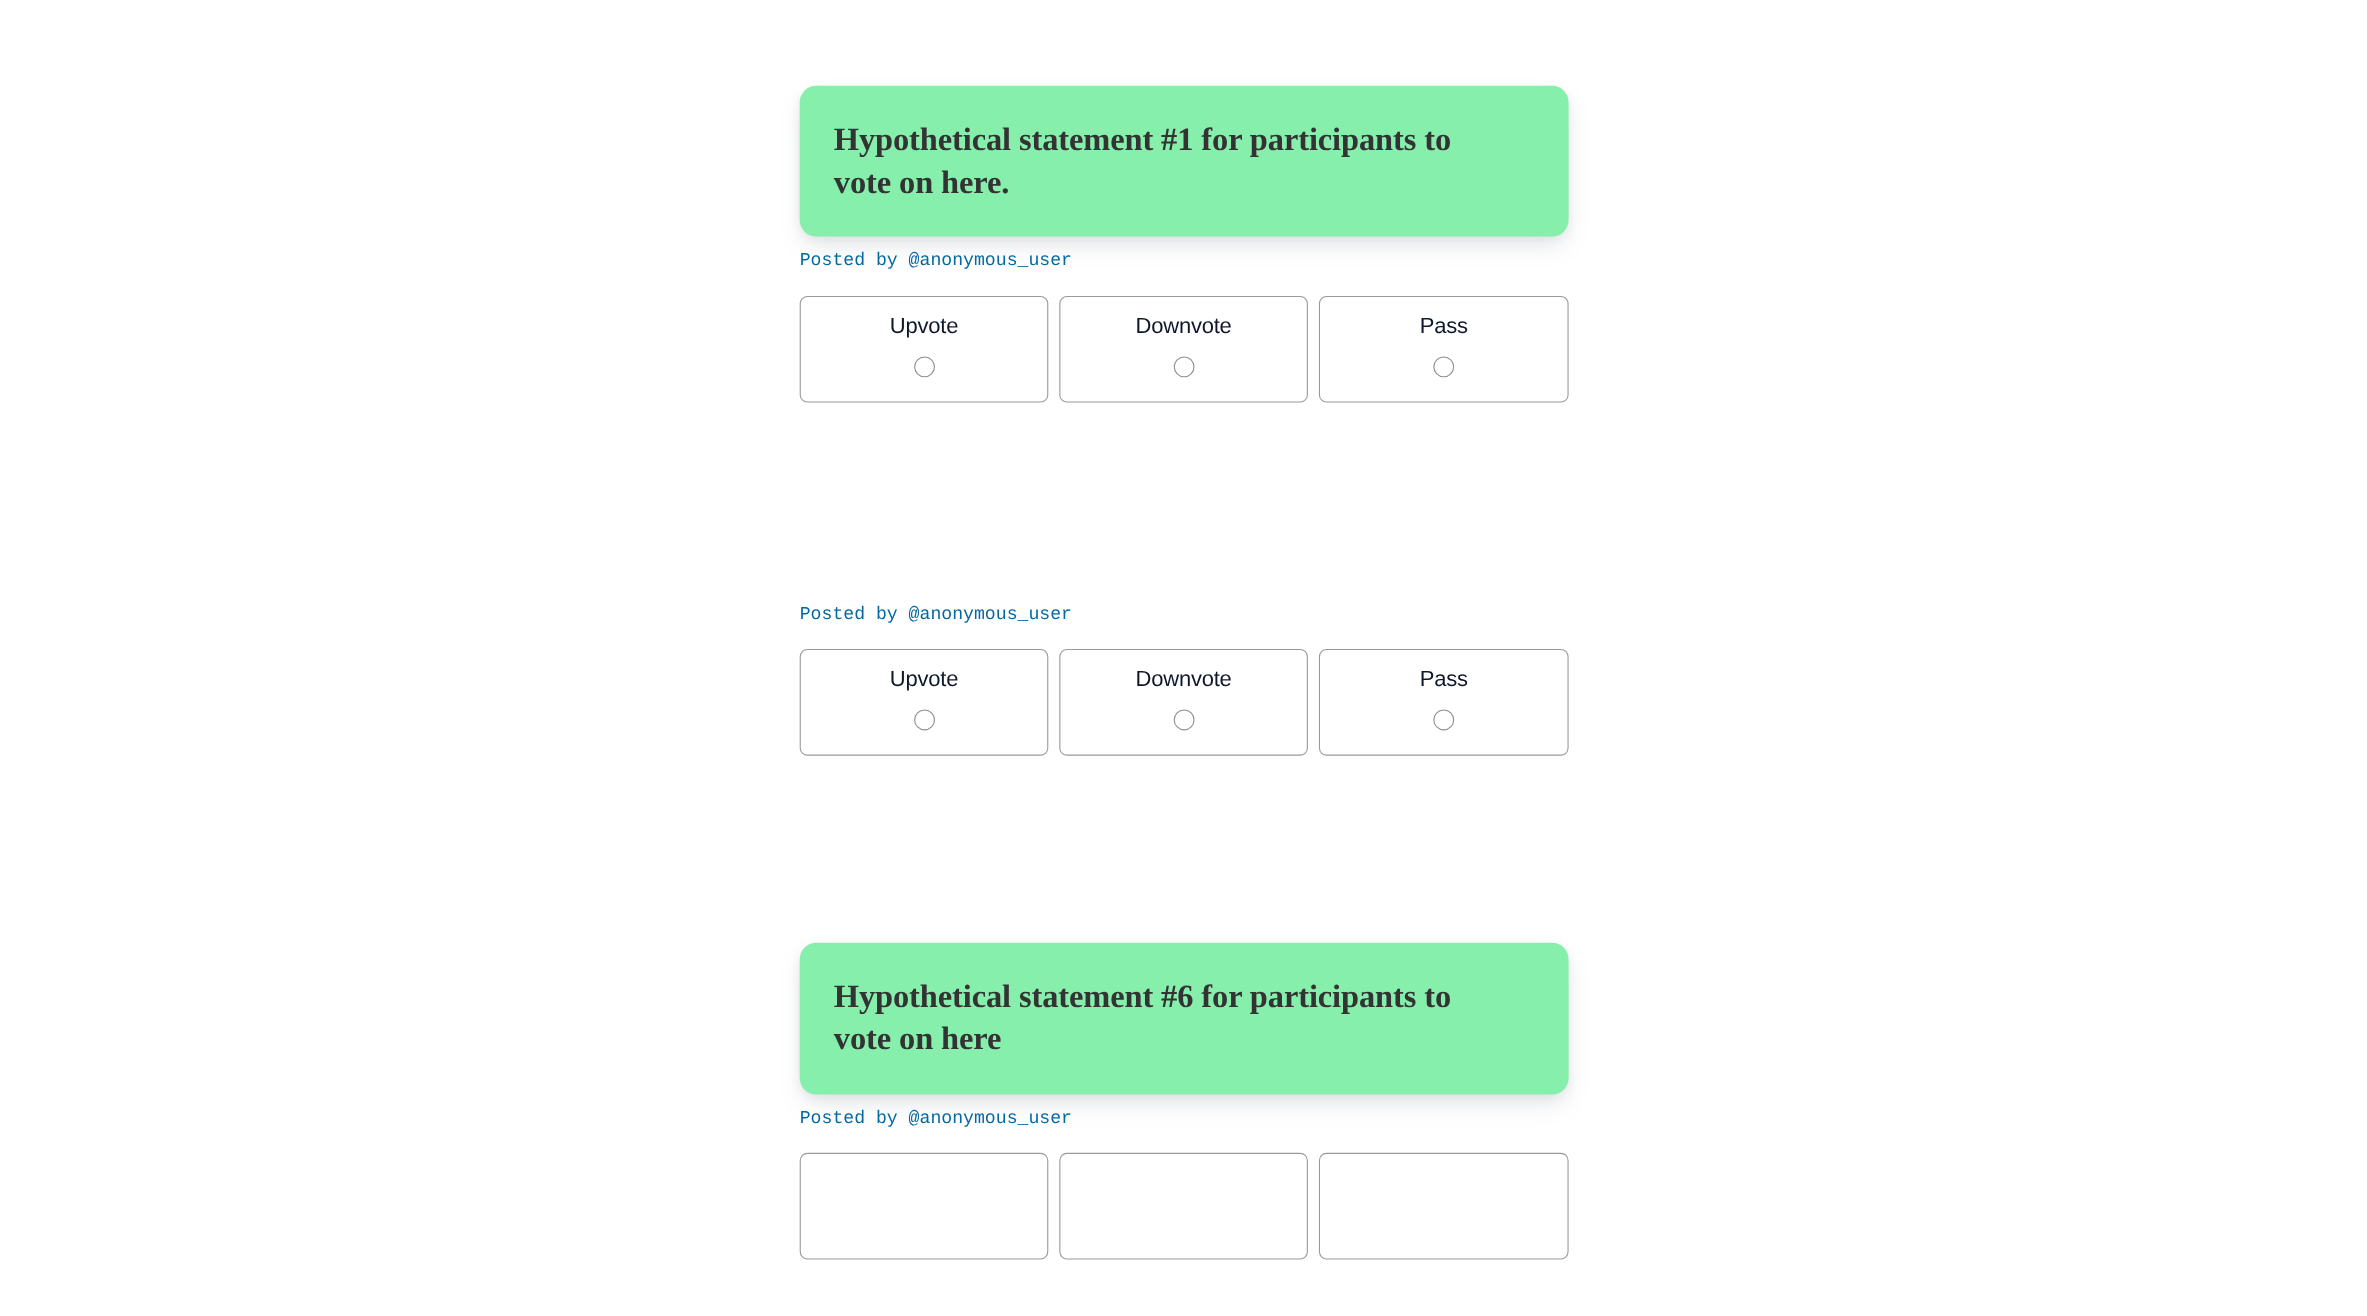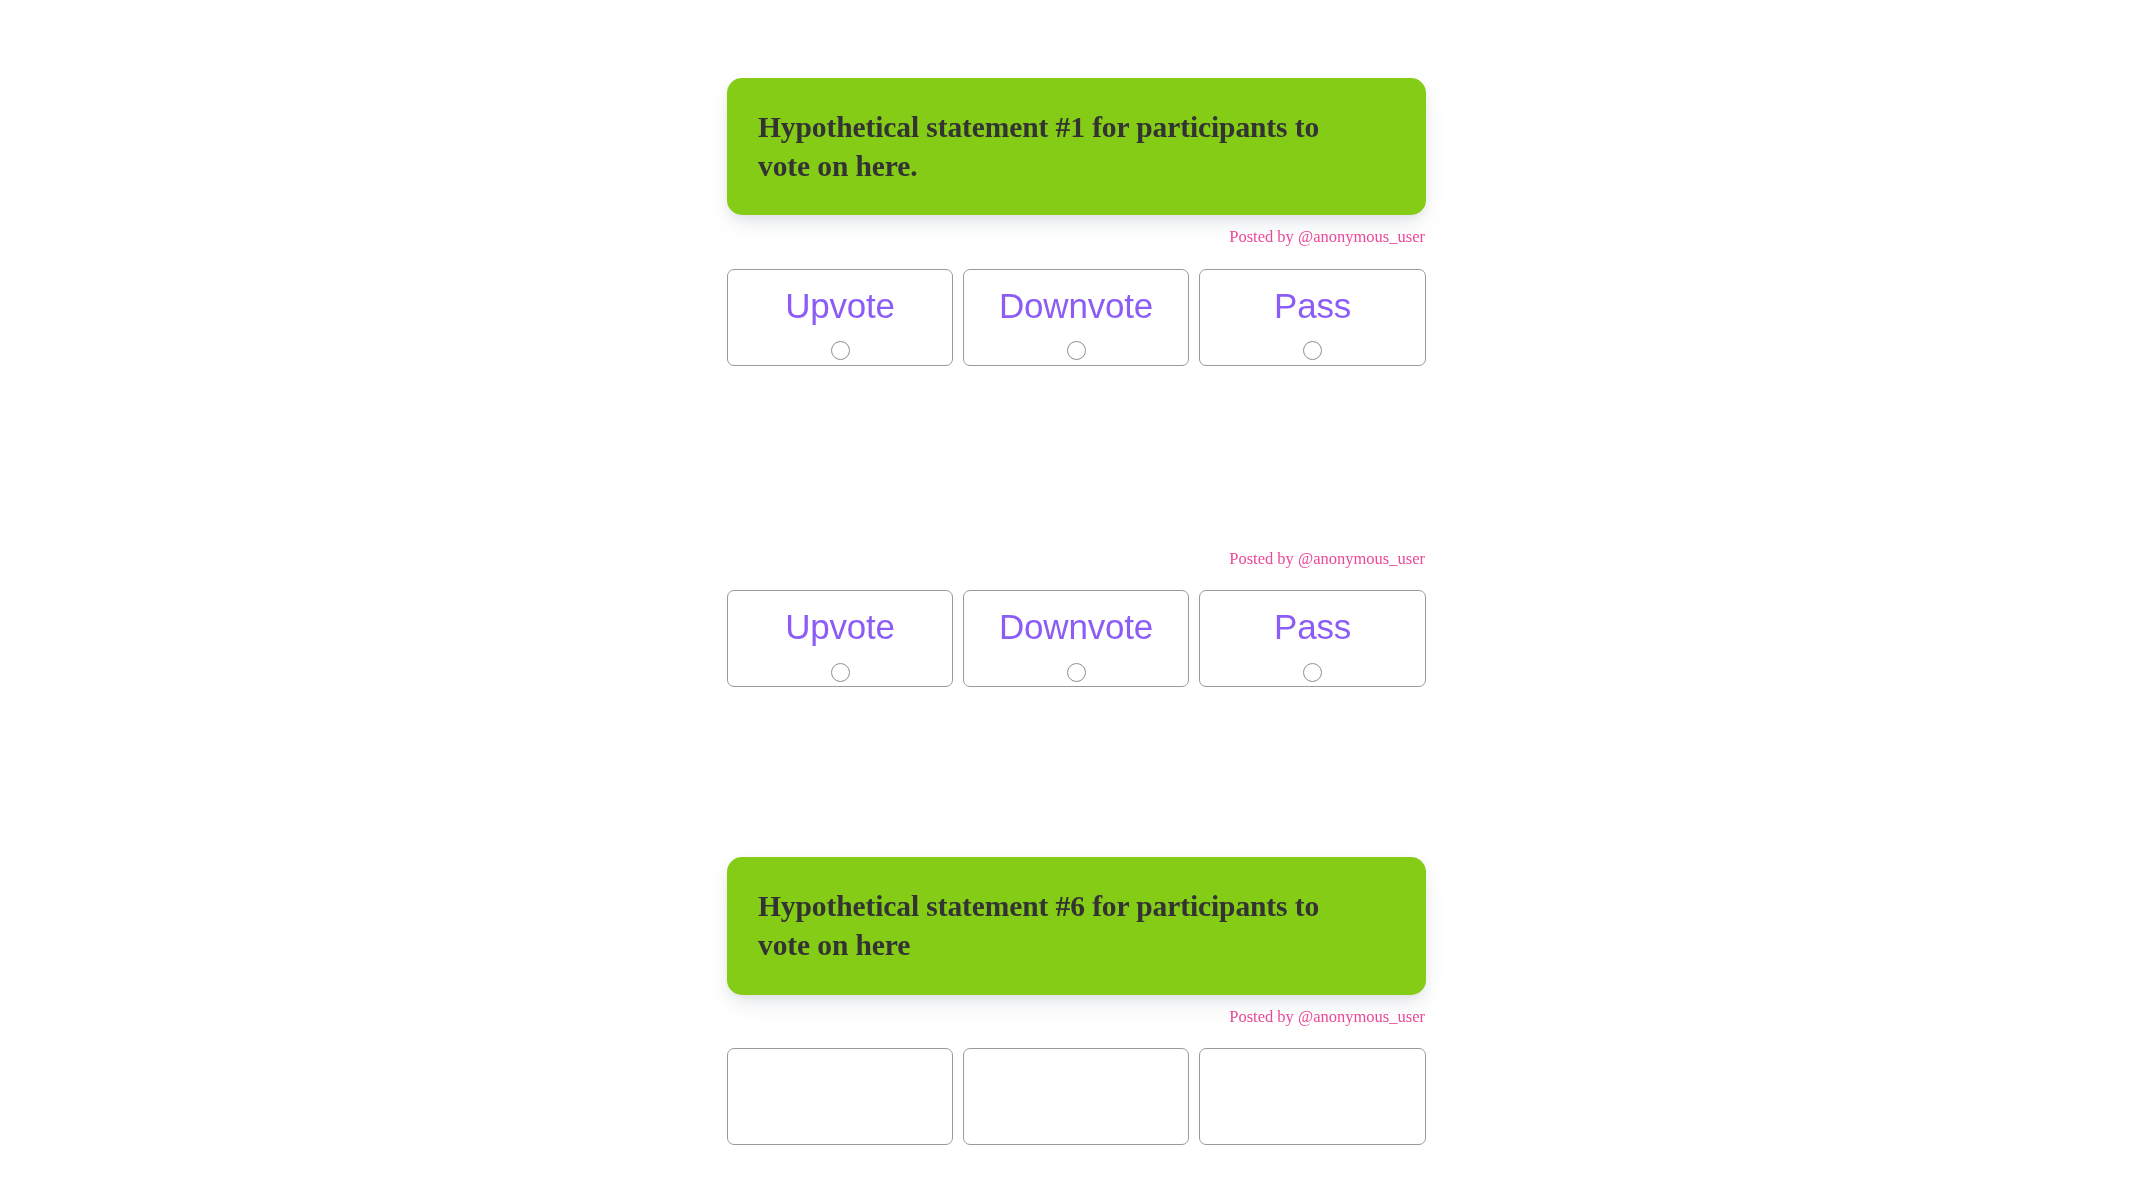--- a/index.html
+++ b/index.html
@@ -34,45 +34,44 @@
 
   .statement-block {
     position: relative;
     width: 699px;
   }
 
   .statement-card {
     box-sizing: border-box;
     width: 699px;
     min-height: 132px;
-    background: #84cc16;
+    background: #86efac;
     border-radius: 15px;
     padding: 30px 32px 30px 31px;
     box-shadow: 0 10px 22px -4px rgba(108, 122, 137, 0.20),
                 0 3px 10px -2px rgba(108, 122, 137, 0.12);
     display: flex;
     align-items: flex-end;
   }
 
   .statement-text {
     font-family: "Liberation Serif", serif;
     font-weight: bold;
     font-size: 29.5px;
     line-height: 1.31;
     color: #333333;
     letter-spacing: -0.1px;
     margin: 0;
     max-width: 600px;
   }
 
   .posted-by {
-    text-align: right;
-    font-family: Liberation Serif, serif;
+    font-family: Liberation Mono, monospace;
     font-size: 16.5px;
-    color: #ec4899;
+    color: #0369a1;
     padding-right: 1px;
     margin-top: 14px;
     line-height: 1;
   }
 
   .vote-row {
     display: flex;
     gap: 10px;
     margin-top: 23px;
   }
@@ -90,22 +89,22 @@
     justify-content: flex-start;
     padding-top: 16px;
     cursor: pointer;
     font-family: "Liberation Sans", sans-serif;
   }
   .vote-button:last-child {
     width: 227px;
   }
 
   .vote-label {
-    font-size: 35px;
-    color: #8b5cf6;
+    font-size: 20px;
+    color: #0f172a;
     line-height: 1.15;
     letter-spacing: -0.2px;
   }
 
   .vote-radio {
     width: 19px;
     height: 19px;
     border: 1.6px solid #8e8e8e;
     border-radius: 50%;
     background: #ffffff;

